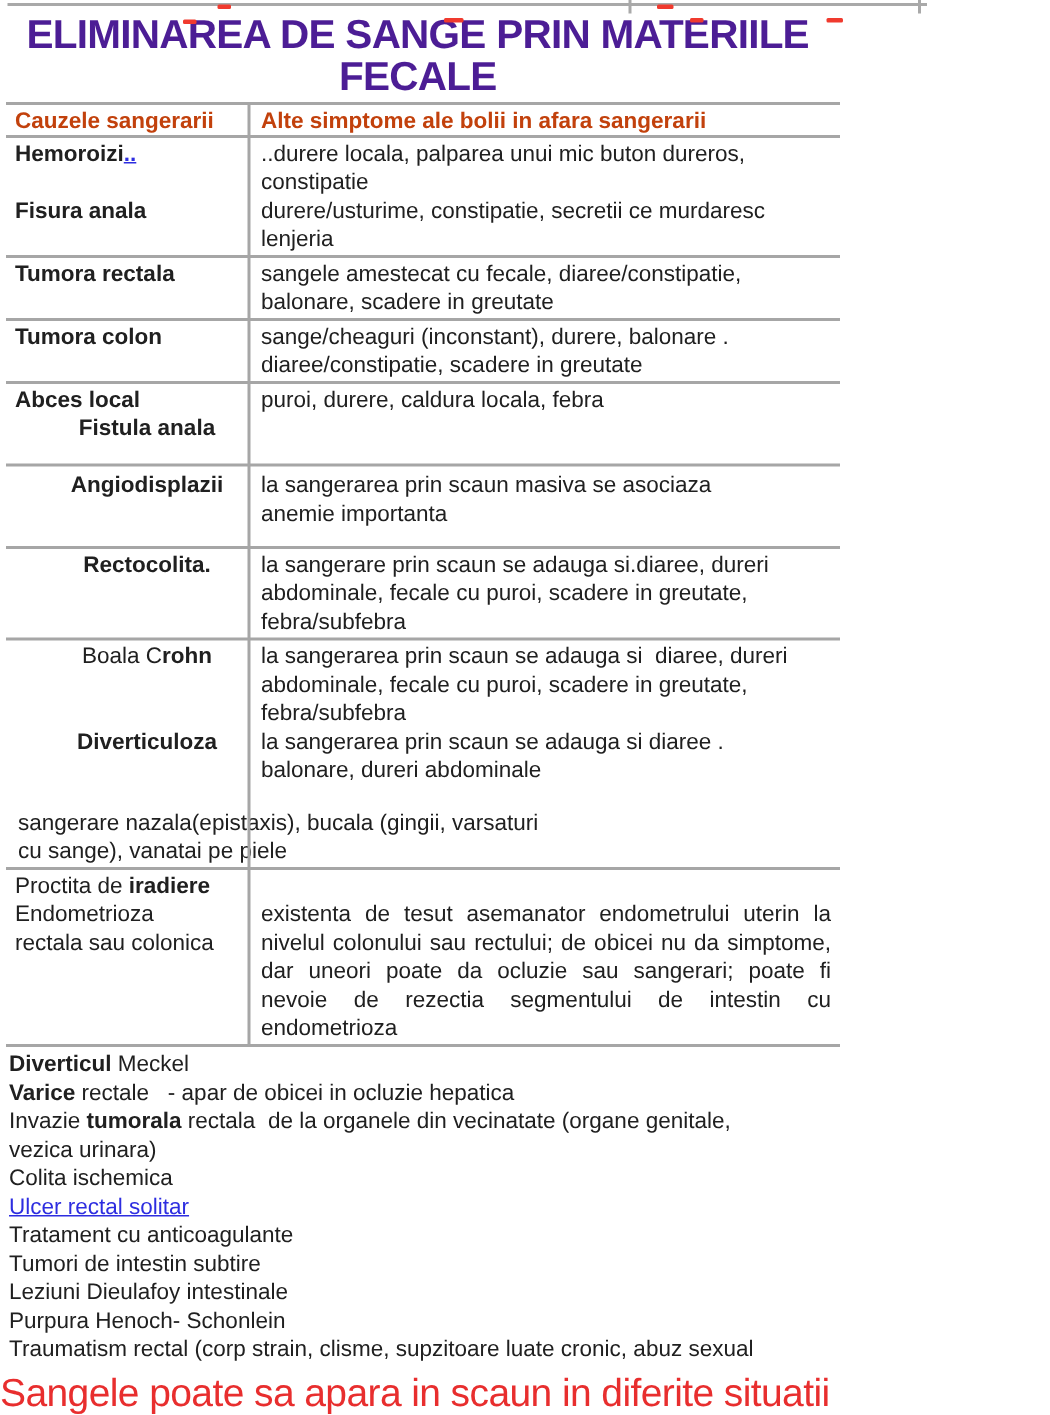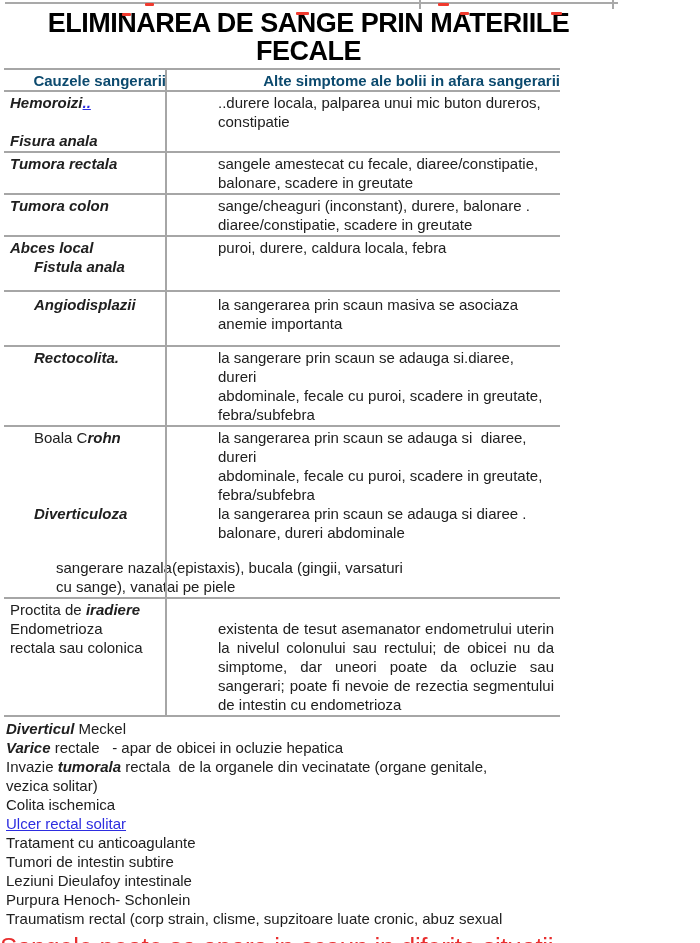--- a/index.html
+++ b/index.html
@@ -42,24 +42,24 @@
     display:flex;font-weight:bold;color:#f51414;
     border-bottom:2px solid #a6a6a6;padding:1px 0 0 0;
   }
   .header-row .hc1{flex:0 0 162px;box-sizing:border-box;padding-left:6px;}
   .header-row .hc2{flex:1;padding-left:8px;}
 
   .section{border-bottom:2px solid #a6a6a6;padding:1px 0;}
   .entry{display:flex;align-items:flex-start;}
   .entry.gap{margin-top:16px;}
   .term{flex:0 0 162px;box-sizing:border-box;padding:0 4px 0 6px;}
-  .term.indent{padding-left:30px;}
-  .desc{flex:1;box-sizing:border-box;padding:0 6px 0 8px;margin-left:44px;}
+  .term.indent{padding-left:30px;text-align:center;}
+  .desc{flex:1;box-sizing:border-box;padding:0 6px 0 8px;}
   .desc.justify{text-align:justify;}
-  .b{font-weight:bold;font-style:italic;}
+  .b{font-weight:bold;}
   span.part{white-space:pre-wrap;}
   .link{color:#2d2de0;text-decoration:underline;cursor:pointer;}
 
   .bottom-list{margin:2px 0 0 6px;width:640px;}
   .bottom-list .list-line{white-space:pre-wrap;}
 
   .headline{
     margin:4px 0 0 0;
     font-size:26px;line-height:30px;
     letter-spacing:-0.4px;
@@ -74,36 +74,37 @@
   <div class="top-rule"></div>
   <div class="tick t1"></div>
   <div class="tick t2"></div>
   <div class="red-mark rm1"></div>
   <div class="red-mark rm2"></div>
   <div class="red-mark rm3"></div>
   <div class="red-mark rm4"></div>
   <div class="red-mark rm5"></div>
   <div class="red-mark rm6"></div>
 
-  <h1 class="title" style="color: #000000; margin-left: 30px;">ELIMINAREA DE SANGE PRIN MATERIILE FECALE</h1>
+  <h1 class="title" style="color: #4c1d95;">ELIMINAREA DE SANGE PRIN MATERIILE FECALE</h1>
 
   <div class="table-wrap">
     <div class="v-divider"></div>
-    <div class="header-row" style="color: #0c4a6e; text-align: right;">
+    <div class="header-row" style="color: #c2410c;">
       <div class="hc1">Cauzele sangerarii</div>
       <div class="hc2">Alte simptome ale bolii in afara sangerarii</div>
     </div>
     <div id="table-body">
         <div class="section">
           <div class="entry">
             <div class="term"><span class="part b">Hemoroizi</span><span class="part b link">..</span></div>
             <div class="desc"><span class="part">..durere locala, palparea unui mic buton dureros,</span><br><span class="part">constipatie</span></div>
           </div>
           <div class="entry">
             <div class="term"><span class="part b">Fisura anala</span></div>
+            <div class="desc"><span class="part">durere/usturime, constipatie, secretii ce murdaresc</span><br><span class="part">lenjeria</span></div>
           </div>
         </div>
         <div class="section">
           <div class="entry">
             <div class="term"><span class="part b">Tumora rectala</span></div>
             <div class="desc"><span class="part">sangele amestecat cu fecale, diaree/constipatie,</span><br><span class="part">balonare, scadere in greutate</span></div>
           </div>
         </div>
         <div class="section">
           <div class="entry">
@@ -153,21 +154,21 @@
             <div class="term"><span class="part">Endometrioza</span><br><span class="part">rectala sau colonica</span></div>
             <div class="desc justify">existenta de tesut asemanator endometrului uterin la nivelul colonului sau rectului; de obicei nu da simptome, dar uneori poate da ocluzie sau sangerari; poate fi nevoie de rezectia segmentului de intestin cu endometrioza</div>
           </div>
         </div>
       </div>
   </div>
 
   <div class="bottom-list" id="list-root">
       <div class="list-line"><span class="part b">Diverticul</span><span class="part"> Meckel</span></div>
       <div class="list-line"><span class="part b">Varice</span><span class="part"> rectale   - apar de obicei in ocluzie hepatica</span></div>
-      <div class="list-line"><span class="part">Invazie </span><span class="part b">tumorala</span><span class="part"> rectala  de la organele din vecinatate (organe genitale,</span><br><span class="part">vezica solitar)</span></div>
+      <div class="list-line"><span class="part">Invazie </span><span class="part b">tumorala</span><span class="part"> rectala  de la organele din vecinatate (organe genitale,</span><br><span class="part">vezica urinara)</span></div>
       <div class="list-line"><span class="part">Colita ischemica</span></div>
       <div class="list-line"><span class="part link">Ulcer rectal solitar</span></div>
       <div class="list-line"><span class="part">Tratament cu anticoagulante</span></div>
       <div class="list-line"><span class="part">Tumori de intestin subtire</span></div>
       <div class="list-line"><span class="part">Leziuni Dieulafoy intestinale</span></div>
       <div class="list-line"><span class="part">Purpura Henoch- Schonlein</span></div>
       <div class="list-line"><span class="part">Traumatism rectal (corp strain, clisme, supzitoare luate cronic, abuz sexual</span></div>
     </div>
 
   <div class="headline" style="color: rgb(232, 46, 46);">Sangele poate sa apara in scaun in diferite situatii</div>

